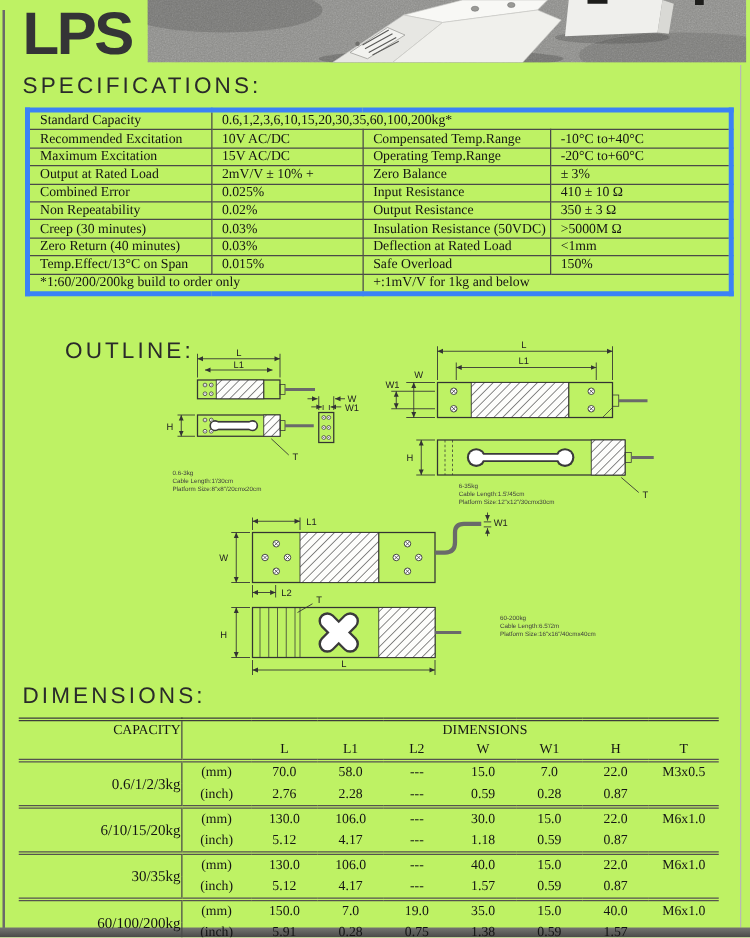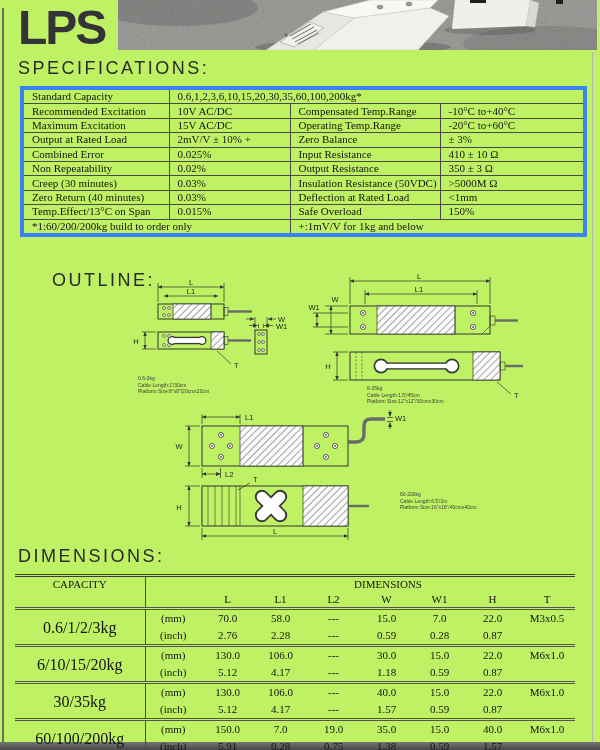--- a/index.html
+++ b/index.html
@@ -16,23 +16,23 @@
   .spec{position:absolute;left:20px;top:86px;width:563px;border-collapse:collapse;table-layout:fixed;
         font:11px "Liberation Serif","DejaVu Serif",serif;color:#141414;border:4px solid #3b82f6;}
   .spec td{border:1px solid #4a4a48;height:13.4px;line-height:13px;padding:0 2px 0 8px;
         white-space:nowrap;overflow:hidden;}
   
   .dims{position:absolute;left:15px;top:574px;width:560px;border-collapse:collapse;table-layout:fixed;
         font:11px "Liberation Serif","DejaVu Serif",serif;color:#141414;text-align:center;
         border-top:3px double #3d3d3b;border-bottom:2px solid #3d3d3b;}
   .dims th,.dims td{font-weight:normal;height:13px;line-height:13px;padding:1px 0;white-space:nowrap;}
   .dims td{height:15px;line-height:15px;}
-  .dims .vr{border-right:1px solid #4a4a48;}
+  .dims .vr{border-right:1px solid #4a4a48;text-align:right;}
   .dims tr.gs td{border-top:3px double #55534f;}
-  .dims .capcell{font-size:16px;}
+  .dims .capcell{font-size:12px;}
   
   .lbl{font:7.5px "Liberation Sans",sans-serif;fill:#222;}
   .cap{font:5px "Liberation Sans",sans-serif;fill:#3d3d3d;}
   .ln{stroke:#333;fill:none;stroke-width:1;}
   .thin{stroke:#333;fill:none;stroke-width:.6;}
   .dm{stroke:#333;stroke-width:.7;fill:none;}
   .cb{stroke:#6a6a6a;stroke-width:2.4;fill:none;}
 </style>
 </head>
 <body>

